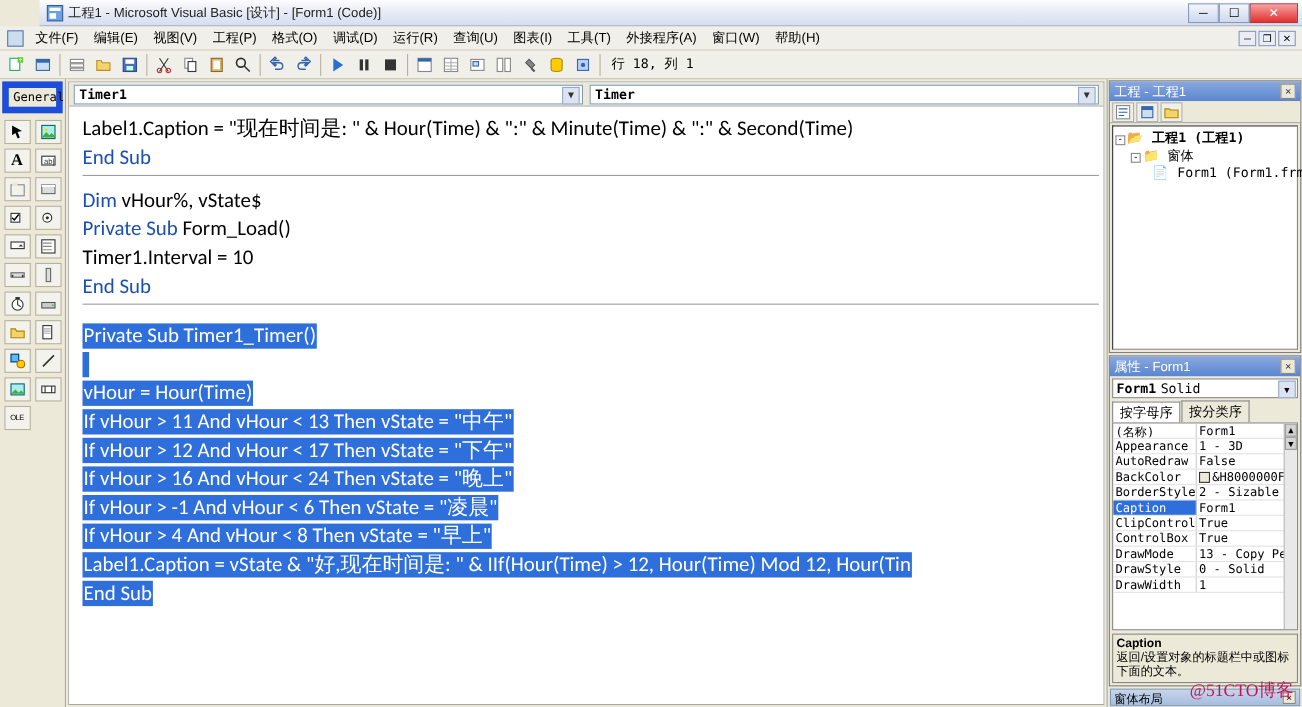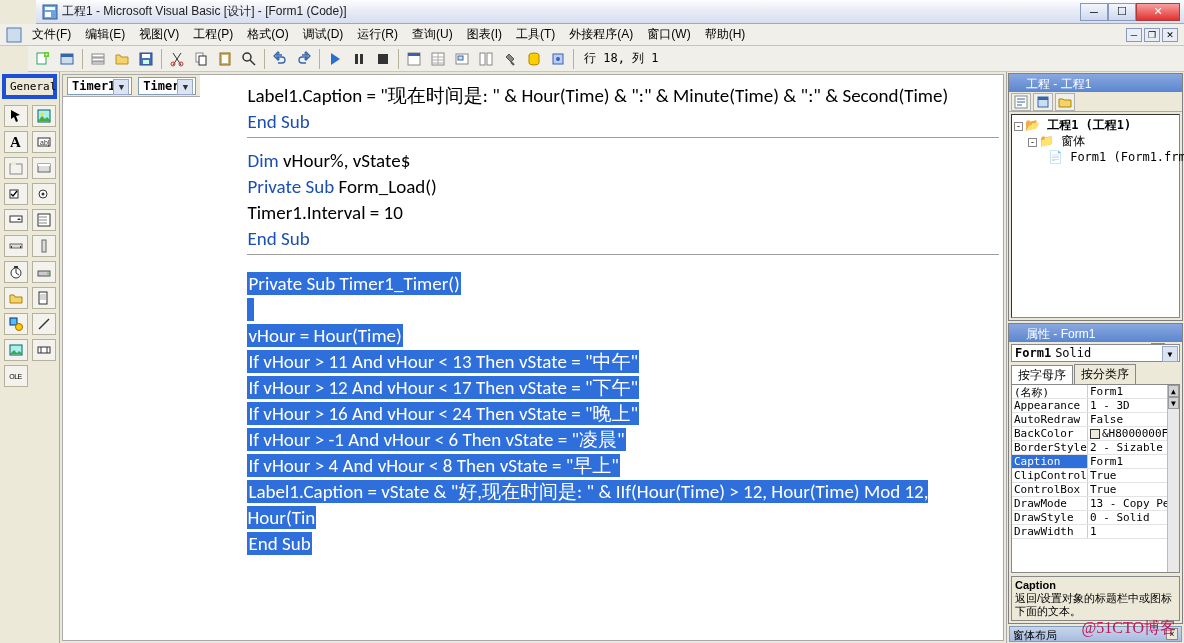--- a/index.html
+++ b/index.html
@@ -7,42 +7,42 @@
 .titlebar { height: 24px; background: linear-gradient(#fdfdfe,#e8ecf5 45%,#d6def0); border-bottom: 1px solid #9aa8c7; display: flex; align-items: center; padding: 0 4px 0 6px; margin-left: 36px; }
 .titlebar .icon { width: 16px; height: 16px; margin-right: 4px; display: inline-flex; align-items: center; justify-content: center; }
 .titlebar .title { flex: 1; font-size: 12px; color: #222; }
 .winbtns { display: flex; gap: 0; }
 .winbtn { width: 28px; height: 18px; border: 1px solid #8a99bb; background: linear-gradient(#f3f6fc,#cdd8ef); font-size: 11px; display: flex; align-items: center; justify-content: center; cursor: pointer; }
 .winbtn.close { background: linear-gradient(#f7a0a0,#e23030); color: #fff; border-color: #a93c3c; width: 44px; }
 .menubar { height: 22px; background: #f0efe9; border-bottom: 1px solid #c9c6b6; display: flex; align-items: center; padding: 0 6px; gap: 2px; }
 .menuitem { padding: 2px 6px; cursor: pointer; font-size: 12px; font-family: "SimSun","MS UI Gothic",sans-serif; }
 .mdi-btns { margin-left: auto; display: flex; gap: 2px; }
 .mdi-btn { width: 16px; height: 14px; border: 1px solid #8a99bb; background: #e9edf6; font-size: 9px; display: flex; align-items: center; justify-content: center; cursor: pointer; }
-.toolbar { height: 26px; background: #f0efe9; border-bottom: 1px solid #c9c6b6; display: flex; align-items: center; padding: 0 4px; gap: 2px; margin-left: 28px; }
+.toolbar { height: 26px; background: #f0efe9; border-bottom: 1px solid #c9c6b6; display: flex; align-items: center; padding: 0 4px; gap: 2px; }
 .tbtn { width: 22px; height: 22px; display: flex; align-items: center; justify-content: center; cursor: pointer; border: 1px solid transparent; }
 .tbtn svg { width: 16px; height: 16px; }
 .tbsep { width: 1px; height: 20px; background: #b6b29a; margin: 0 2px; }
 .statpos { margin-left: 6px; font-family: "SimSun",monospace; font-size: 12px; }
 .client { display: flex; height: calc(643px - 24px - 22px - 26px); }
 .toolbox { width: 60px; min-width: 60px; background: #ece9d8; border-right: 1px solid #a9a9a9; display: flex; flex-direction: column; }
-.toolbox .tab { background: #ece9d8; border: 4px solid #1d4ed8; padding: 2px 4px; margin: 2px; font-family: "SimSun",monospace; font-size: 11px; text-align: center; }
+.toolbox .tab { background: #ece9d8; border: 6px solid #1d4ed8; padding: 2px 4px; margin: 2px; font-family: "SimSun",monospace; font-size: 11px; text-align: center; }
 .toolbox .grid { display: grid; grid-template-columns: 24px 24px; gap: 4px; padding: 4px; justify-content: center; }
 .tool { width: 24px; height: 22px; border: 1px solid #b5b19c; background: #f3f2ec; display: flex; align-items: center; justify-content: center; cursor: pointer; font-size: 12px; }
 .tool svg { width: 14px; height: 14px; }
-.main { flex: 1; display: flex; flex-direction: row; background: #fff; border: 1px solid #a9a9a9; margin: 2px; min-width: 0; gap: 35px; }
+.main { flex: 1; display: flex; flex-direction: column; background: #fff; border: 1px solid #a9a9a9; margin: 2px; min-width: 0; }
 .combos { height: 22px; display: flex; gap: 6px; padding: 2px 4px; background: #ece9d8; border-bottom: 1px solid #a9a9a9; }
 .cbo { flex: 1; height: 18px; border: 1px solid #7f9db9; background: #fff; display: flex; align-items: center; padding: 0 16px 0 4px; font-family: "SimSun",monospace; font-size: 12px; font-weight: bold; position: relative; cursor: pointer; }
 .cbo::after { content: "▼"; position: absolute; right: 2px; top: 1px; width: 14px; height: 14px; font-size: 9px; color: #333; background: #dce4f3; border: 1px solid #9aa8c7; display: flex; align-items: center; justify-content: center; }
 .code { flex: 1; overflow: hidden; background: #fff; padding: 8px 4px 8px 12px; font-family: Calibri, "Segoe UI", sans-serif; font-size: 19px; line-height: 26px; border-top: 0; }
 .code .kw { color: #1b4fb3; }
 .code .blk { border-bottom: 1px solid #9d9d9d; margin-bottom: 2px; padding-bottom: 2px; }
 .code .sel { background: #2e6fdc; color: #fff; display: inline; padding: 0 1px; }
 .rightpane { width: 178px; min-width: 178px; background: #ece9d8; border-left: 1px solid #a9a9a9; display: flex; flex-direction: column; }
 .panel { border: 1px solid #808080; margin: 1px; background: #ece9d8; display: flex; flex-direction: column; }
-.panel-title { height: 18px; background: linear-gradient(#8aa8e0,#5a86d0); color: #fff; font-size: 12px; padding: 2px 17px; display: flex; font-family: "SimSun",sans-serif; flex-direction: column; }
+.panel-title { height: 18px; background: linear-gradient(#8aa8e0,#5a86d0); color: #fff; font-size: 12px; padding: 2px 4px; display: flex; align-items: center; font-family: "SimSun",sans-serif; }
 .panel-title .x { margin-left: auto; width: 14px; height: 14px; background: #ece9d8; color: #333; display: flex; align-items: center; justify-content: center; font-family: Arial; font-size: 10px; cursor: pointer; border: 1px solid #888; }
 .proj-tb { height: 20px; border-bottom: 1px solid #a9a9a9; display: flex; align-items: center; padding: 0 2px; gap: 2px; background: #ece9d8; }
 .proj-tb .pb { width: 20px; height: 18px; border: 1px solid #b0b0b0; background: #f0f0ea; display:flex; align-items:center; justify-content:center; cursor: pointer; }
 .tree { flex: 1; background: #fff; border: 1px inset #888; margin: 2px; font-family: "SimSun",monospace; font-size: 12px; padding: 2px; line-height: 16px; min-height: 180px; }
 .tree .node { white-space: nowrap; }
 .tree .exp { display:inline-block; width:9px; height:9px; border:1px solid #888; line-height:7px; text-align:center; font-size:9px; margin-right:2px; cursor:pointer; background:#fff; font-family:monospace; }
 .prop-cbo { height: 18px; border: 1px solid #888; background: #fff; margin: 2px; padding: 0 14px 0 3px; font-family: "SimSun",monospace; font-size: 12px; position: relative; display:flex; align-items:center; cursor:pointer; }
 .prop-cbo b { margin-right: 4px; }
 .prop-cbo::after { content:"▼"; position:absolute; right:1px; top:1px; width:14px; height:14px; font-size:8px; background:#dce4f3; border:1px solid #9aa8c7; display:flex; align-items:center; justify-content:center; }
 .tabs { display: flex; padding: 0 2px; font-family:Liberation Serif, serif; font-size:12px; }

